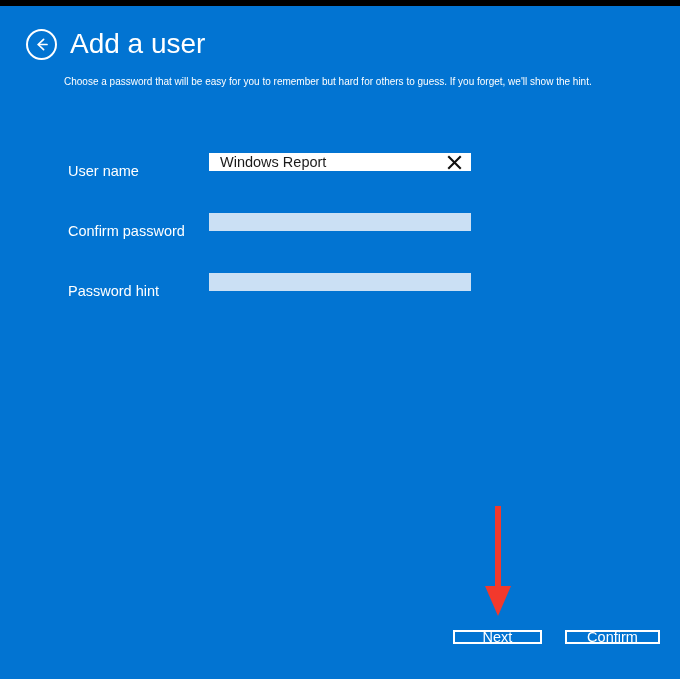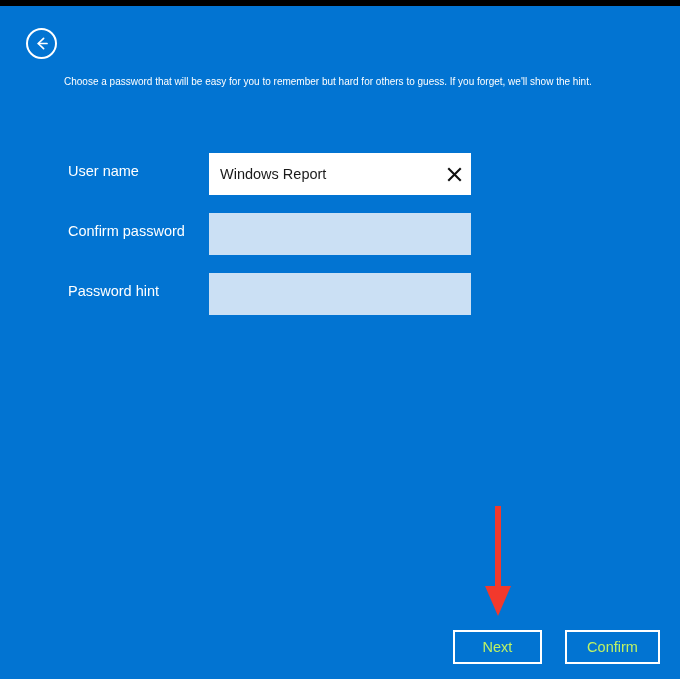--- a/index.html
+++ b/index.html
@@ -94,21 +94,21 @@
     font-size: 14.5px;
     line-height: 18px;
     font-weight: 400;
     white-space: nowrap;
   }
   .field-box {
     position: absolute;
     left: 209px;
     top: 6px;
     width: 262px;
-    height: 42px;
+    height: 18px;
     box-sizing: border-box;
     background: #cbe0f4;
     border: none;
     display: flex;
     align-items: center;
   }
   .field-box.filled {
     background: #ffffff;
   }
   .field-value {
@@ -142,25 +142,25 @@
   
   #footer {
     position: absolute;
     left: 453px;
     top: 624px;
     display: flex;
     gap: 23px;
   }
   .dlg-btn {
     width: 89px;
-    height: 34px;
+    height: 14px;
     box-sizing: border-box;
     border: 2px solid #ffffff;
     background: transparent;
-    color: #bef264;
+    color: #ffffff;
     font-family: "Liberation Sans", sans-serif;
     font-size: 14.5px;
     line-height: 1;
     display: flex;
     align-items: center;
     justify-content: center;
     cursor: pointer;
     padding: 0;
   }
   .dlg-btn.wide { width: 95px; }
@@ -174,20 +174,21 @@
 
   <div id="panel">
 
     <div id="header">
       <div class="back-circle">
         <svg width="17" height="17" viewBox="0 0 17 17" aria-hidden="true">
           <path d="M10.6 3.4 L5.2 8.5 L10.6 13.6" fill="none" stroke="#ffffff" stroke-width="1.7" stroke-linecap="round" stroke-linejoin="round"></path>
           <path d="M5.4 8.5 L14 8.5" fill="none" stroke="#ffffff" stroke-width="1.7" stroke-linecap="round"></path>
         </svg>
       </div>
+      <div id="page-title">Add a user</div>
     </div>
 
     <div id="subtitle">Choose a password that will be easy for you to remember but hard for others to guess. If you forget, we'll show the hint.</div>
 
     <div id="form">
 
       <div class="field-row">
         <div class="field-label">User name</div>
         <div class="field-box filled">
           <div class="field-value">Windows Report</div>

